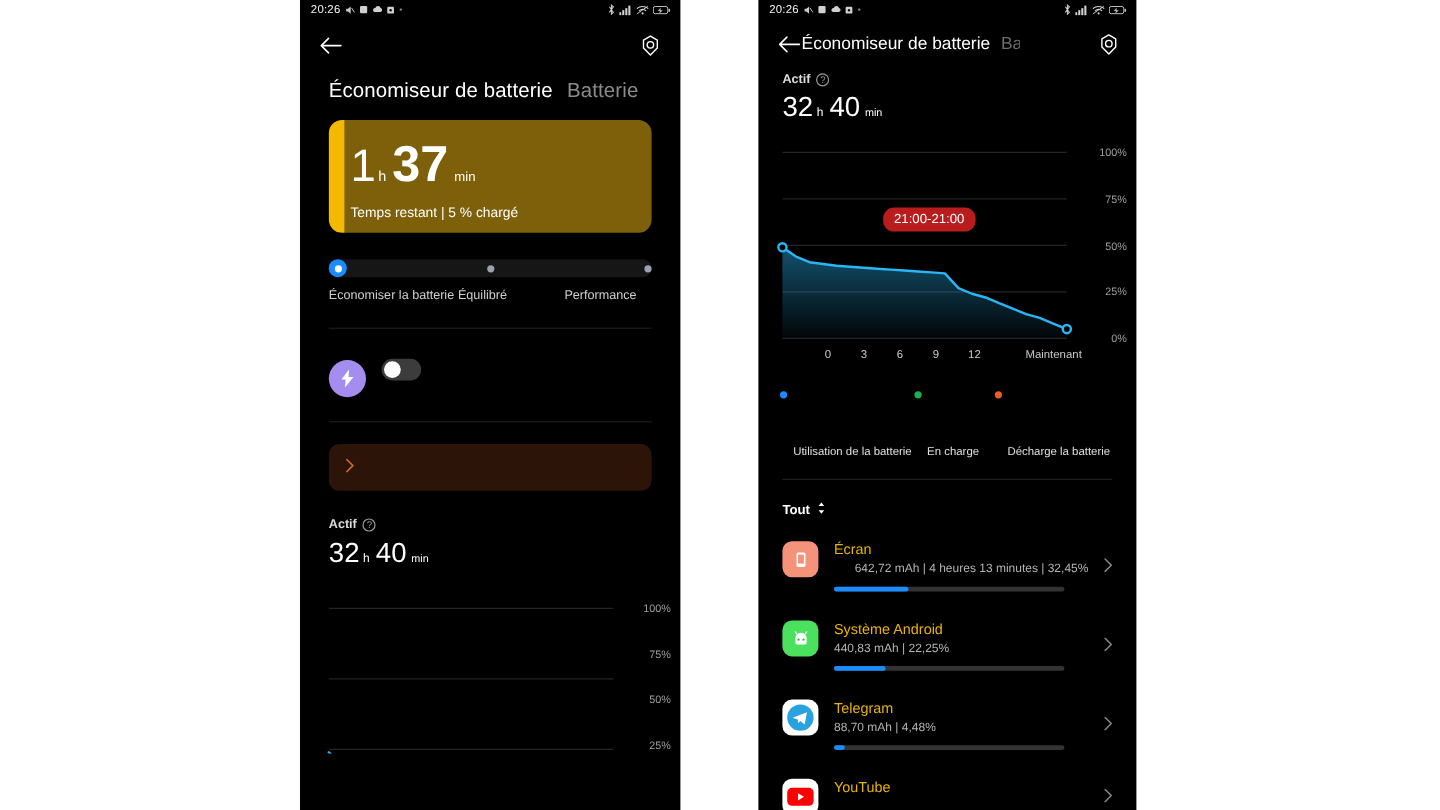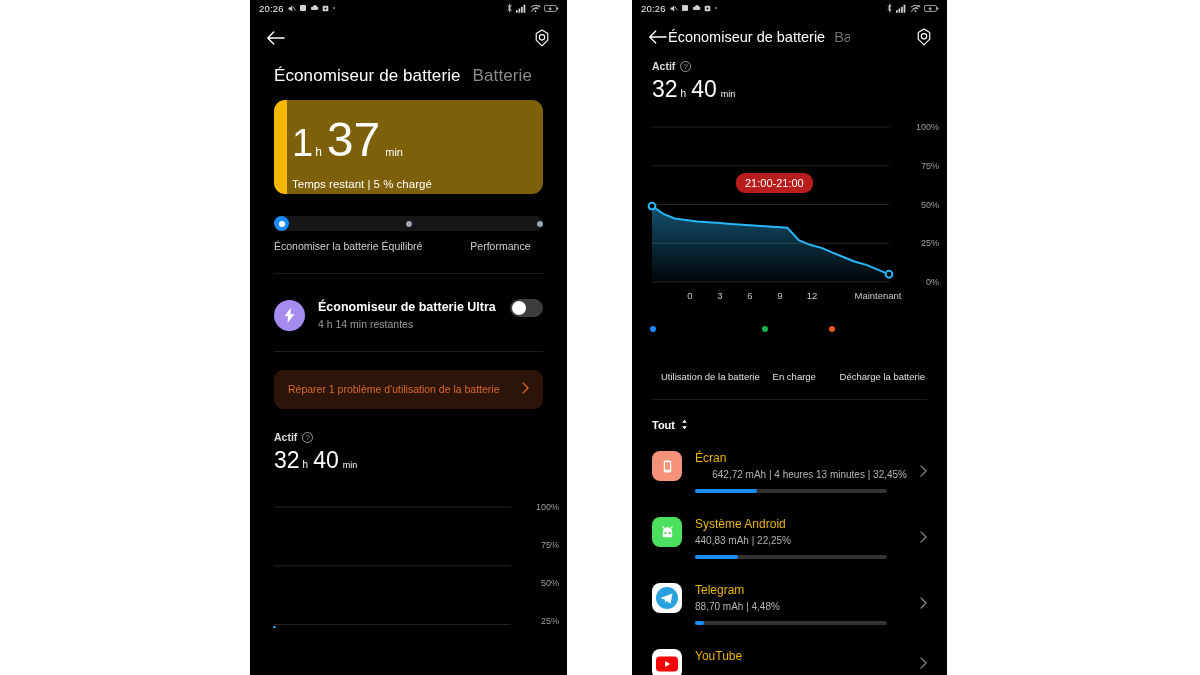--- a/index.html
+++ b/index.html
@@ -57,21 +57,21 @@
     background: #7d6009; overflow: hidden;
   }
   .hero-fill {
     position: absolute; left: 0; top: 0; bottom: 0; width: 5%;
     background: #f5b800; border-radius: 11px 0 0 11px;
   }
   .hero-body { position: relative; padding: 16px 18px 0 18px; }
   .hero-num { display: flex; align-items: baseline; color: #ffffff; }
   .hero-h { font-size: 38px; font-weight: 300; line-height: 1; }
   .hero-u { font-size: 12px; font-weight: 400; margin: 0 5px 0 2px; }
-  .hero-m { font-size: 48px; font-weight: 400; line-height: 1; }
+  .hero-m { font-size: 42px; font-weight: 700; line-height: 1; }
   .hero-u2 { font-size: 11px; margin-left: 5px; }
   .hero-cap { margin-top: 14px; font-size: 11.5px; color: #ffffff; }
 
   
   .modes { padding: 22px 24px 0 24px; }
   .mode-track {
     position: relative; height: 15px; border-radius: 8px;
     background: #161616; display: flex; align-items: center;
   }
   .mode-dot { position: absolute; border-radius: 50%; }
@@ -288,34 +288,29 @@
     </div>
 
     <div class="divider"></div>
 
     <div class="ultra">
       <span class="ultra-ico">
         <svg width="15" height="15" viewBox="0 0 14 18">
             <path d="M8.6 0L1 10h4.2L4.6 18 13 7.4H8.2z" fill="#ffffff"></path>
           </svg>
       </span>
-      <span class="ultra-txt">
-        <span class="ultra-t" style="display:block;">Économiseur de batterie Ultra</span>
-        <span class="ultra-s" style="display:block;">4 h 14 min restantes</span>
-      </span>
       <span class="switch">
           <i></i>
         </span>
     </div>
 
     <div class="divider"></div>
 
     <div class="warn-wrap">
       <div class="warn">
-        <span class="warn-t">Réparer 1 problème d'utilisation de la batterie</span>
         <span class="warn-chev">
           <svg width="7" height="12" viewBox="0 0 8 14">
               <path d="M1 1l6 6-6 6" stroke="#d96a2a" stroke-width="1.5" fill="none" stroke-linecap="round" stroke-linejoin="round"></path>
             </svg>
         </span>
       </div>
     </div>
 
     <div class="actif">
       <div class="actif-head">

